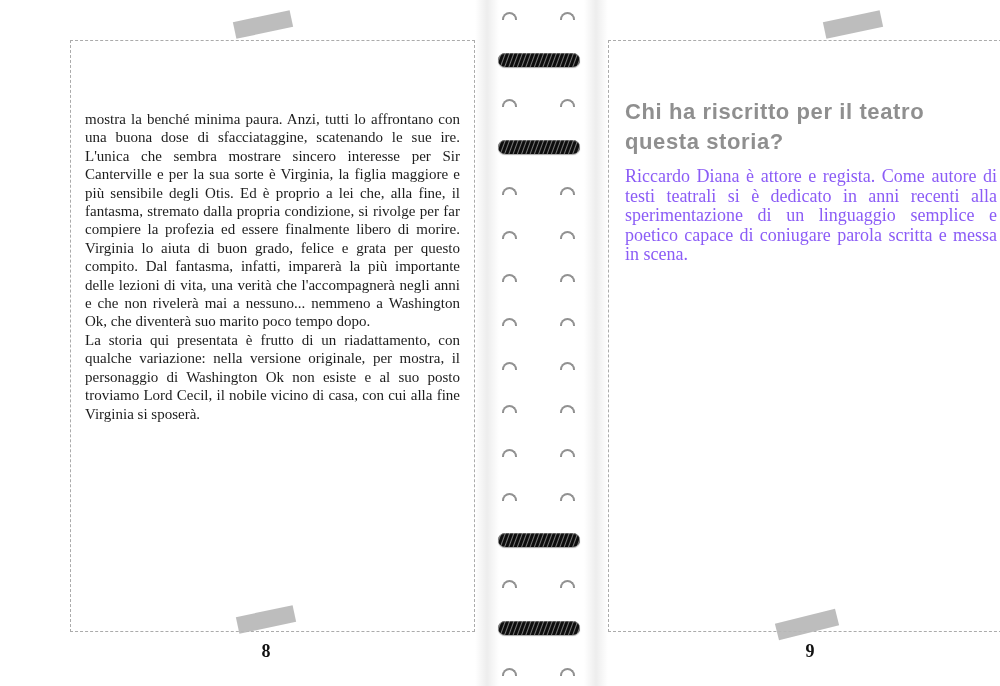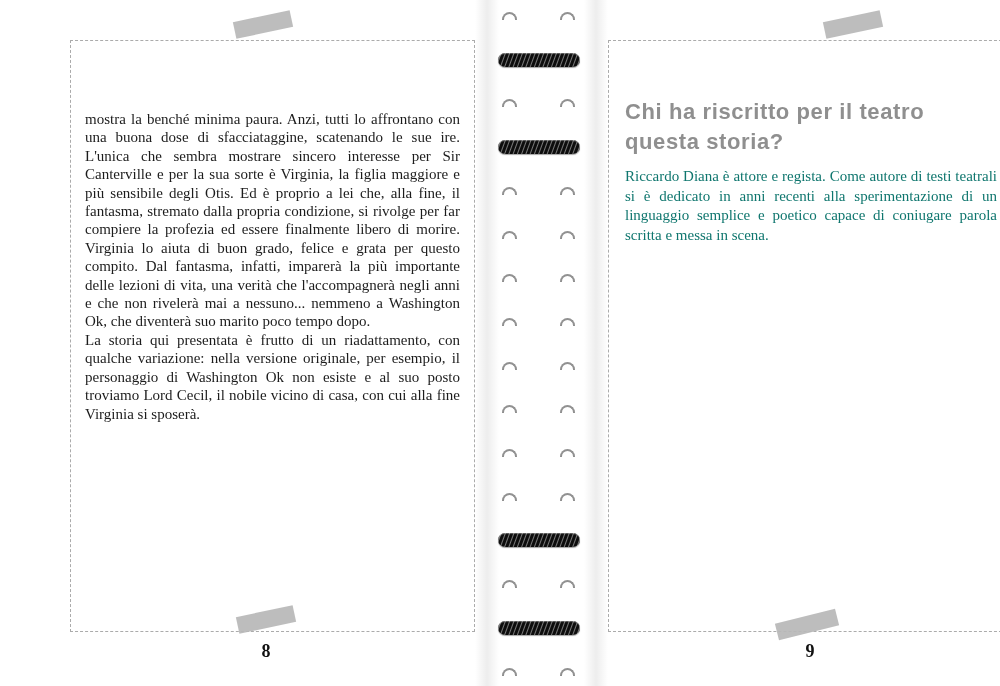--- a/index.html
+++ b/index.html
@@ -60,22 +60,22 @@
     margin: 0;
     font-family: "Liberation Sans", sans-serif;
     font-weight: bold;
     font-size: 22px; line-height: 30px;
     letter-spacing: 0.6px;
     color: #8f8f8f;
   }
   .body-text2 {
     position: absolute; left: 16px; right: 14px; top: 126px;
     text-align: justify;
-    font-size: 15px; line-height: 19.5px;
-    color: #0f766e;
+    font-size: 18px; line-height: 19.5px;
+    color: #8b5cf6;
   }
 
   
   .pagenum {
     position: absolute; top: 641px; width: 40px;
     text-align: center;
     font-family: "Liberation Serif", serif;
     font-weight: bold; font-size: 18px; color: #111111;
   }
   .pagenum.pl { left: 206px; }
@@ -126,21 +126,21 @@
       <div class="hole l" style="top: 580px;"></div>
       <div class="hole r" style="top: 580px;"></div>
       <div class="coil" style="top: 621px;"></div>
       <div class="hole l" style="top: 668px;"></div>
       <div class="hole r" style="top: 668px;"></div>
     </div>
 
   <div class="page left">
     <div class="body-text">
       <p>mostra la benché minima paura. Anzi, tutti lo affrontano con una buona dose di sfacciataggine, scatenando le sue ire. L'unica che sembra mostrare sincero interesse per Sir Canterville e per la sua sorte è Virginia, la figlia maggiore e più sensibile degli Otis. Ed è proprio a lei che, alla fine, il fantasma, stremato dalla propria condizione, si rivolge per far compiere la profezia ed essere finalmente libero di morire. Virginia lo aiuta di buon grado, felice e grata per questo compito. Dal fantasma, infatti, imparerà la più importante delle lezioni di vita, una verità che l'accompagnerà negli anni e che non rivelerà mai a nessuno... nemmeno a Washington Ok, che diventerà suo marito poco tempo dopo.</p>
-      <p>La storia qui presentata è frutto di un riadattamento, con qualche variazione: nella versione originale, per esempio, il personaggio di Washington Ok non esiste e al suo posto troviamo Lord Cecil, il nobile vicino di casa, con cui alla fine Virginia si sposerà.</p>
+      <p>La storia qui presentata è frutto di un riadattamento, con qualche variazione: nella versione originale, per mostra, il personaggio di Washington Ok non esiste e al suo posto troviamo Lord Cecil, il nobile vicino di casa, con cui alla fine Virginia si sposerà.</p>
     </div>
   </div>
 
   <div class="page right">
     <h2 class="heading">Chi ha riscritto per il teatro questa storia?</h2>
     <div class="body-text2">Riccardo Diana è attore e regista. Come autore di testi teatrali si è dedicato in anni recenti alla sperimentazione di un linguaggio semplice e poetico capace di coniugare parola scritta e messa in scena.</div>
   </div>
 
   <div class="tape t-lt"></div>
   <div class="tape t-lb"></div>

